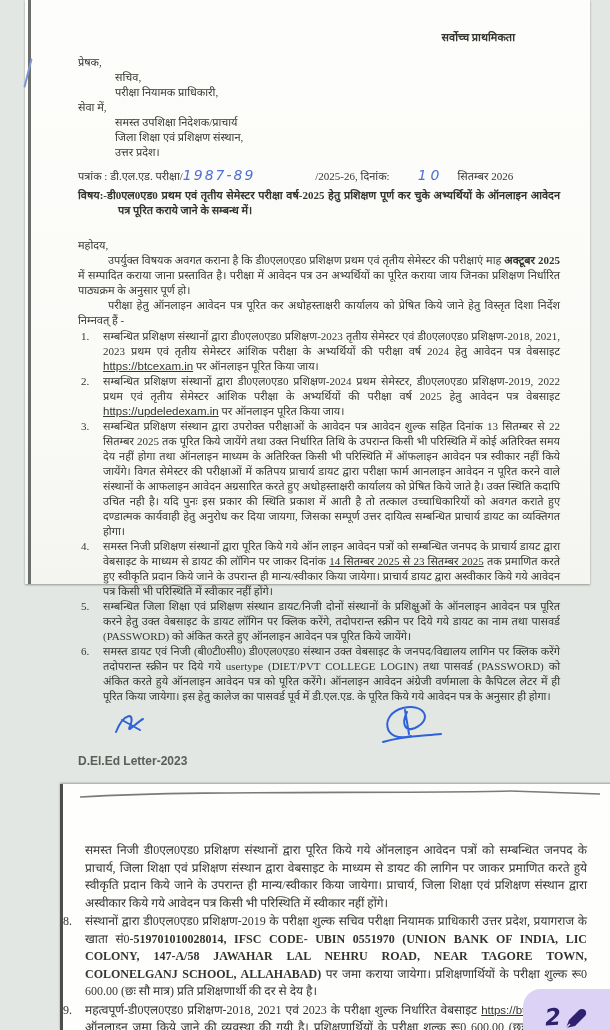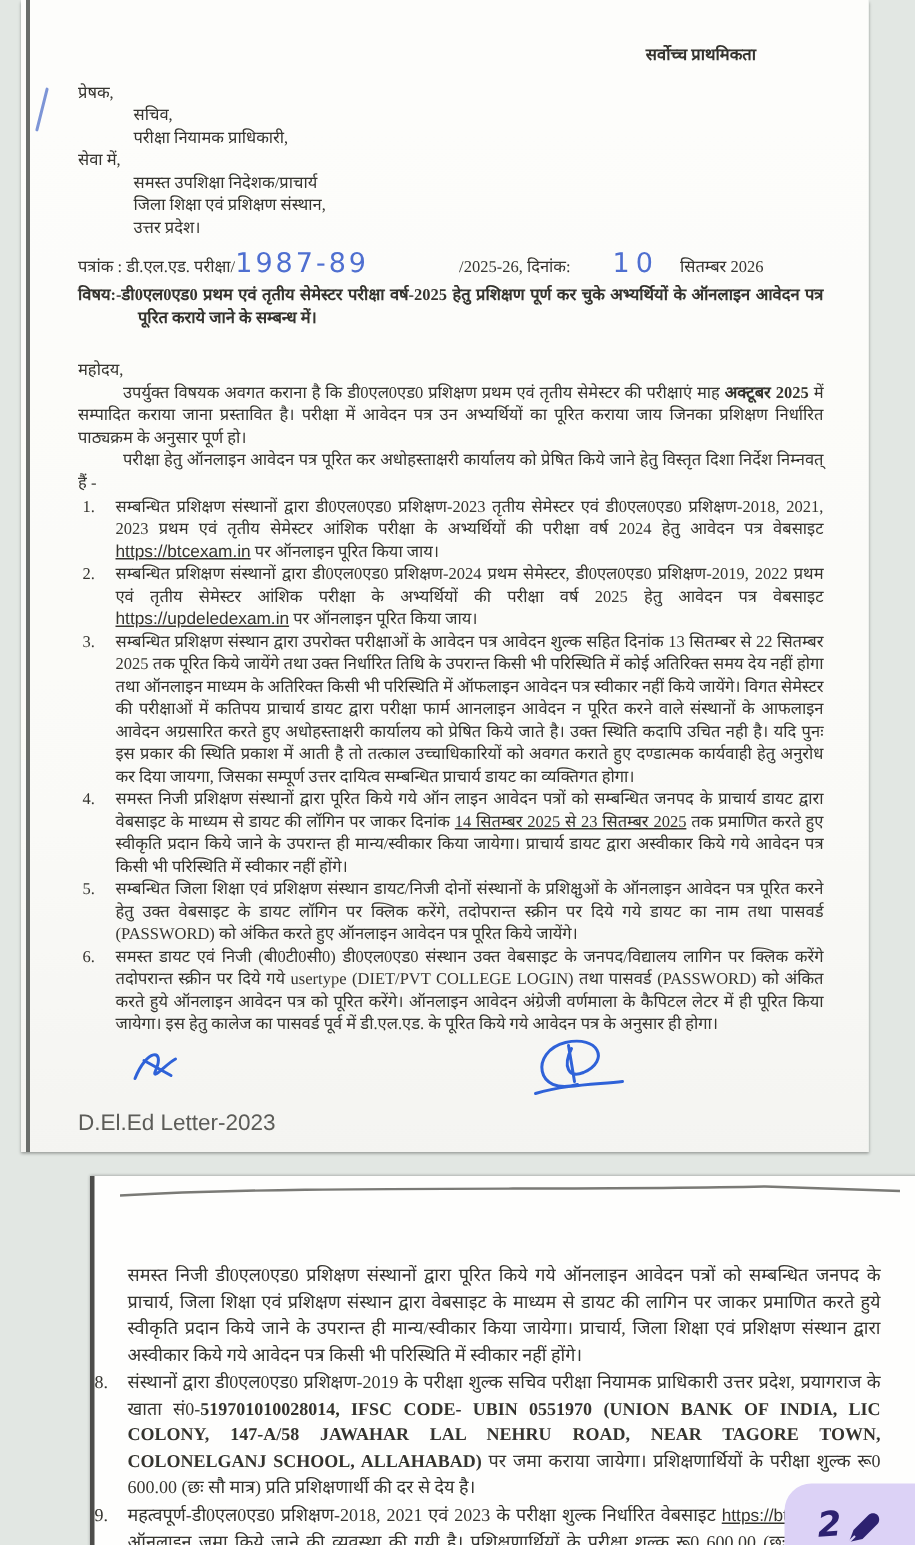--- a/index.html
+++ b/index.html
@@ -6,45 +6,45 @@
   html,body { width:610px; height:1030px; }
   body {
     position:relative;
     background:#e2e7e3;
     overflow:hidden;
     font-family:"Liberation Serif","DejaVu Serif",serif;
     color:#35342f;
   }
   
   .page1 {
-    position:absolute; left:14px; top:0;
-    width:565px; height:768px;
+    position:absolute; left:25px; top:0;
+    width:565px; height:584px;
     background:linear-gradient(180deg,#fdfdfb 0%,#fafaf7 70%,#f4f4f1 100%);
     border-left:3px solid #63666300;
     box-shadow:inset 3px 0 0 #6b6e6b, 0 1px 2px rgba(0,0,0,.35);
-    padding:30px 30px 0 35px;
+    padding:30px 30px 0 50px;
     font-size:11px; line-height:15px;
   }
   .priority { text-align:right; padding-right:45px; font-weight:bold; margin-bottom:10px; }
   .indent1 { margin-left:37px; }
   .refline { margin-top:8px; white-space:nowrap; }
-  .hand { color:#4f6fd0; font-size:18px; letter-spacing:2px; font-family:"DejaVu Sans",sans-serif;text-align:center; }
+  .hand { color:#4f6fd0; font-size:14px; font-style:italic; letter-spacing:2px; font-family:"DejaVu Sans",sans-serif;text-align:center; }
   .hand.small { letter-spacing:4px; margin:0 14px 0 28px; }
   .gapL { display:inline-block; width:60px; }
   .subject { font-weight:bold; padding-left:40px; text-indent:-40px; margin-top:4px; text-align:justify; }
   .salut { margin-top:20px; }
   .para { text-align:justify; text-indent:30px; }
   .list { margin-top:1px; }
   .li { position:relative; padding-left:25px; text-align:justify; }
   .li .num { position:absolute; left:3px; top:0; }
   .url { font-weight:normal; text-decoration:underline; font-family:"Liberation Sans","DejaVu Sans",sans-serif; font-size:11.5px; }
   .udate { text-decoration:underline; }
   b.seg { font-weight:bold; }
   .sigrow { position:relative; height:48px; margin-top:2px; }
-  .footnote { font-family:"Liberation Sans","DejaVu Sans",sans-serif; font-size:15px; color:#5c5c58; }
+  .footnote { font-family:"Liberation Sans","DejaVu Sans",sans-serif; font-size:12px; color:#5c5c58;font-weight:bold; }
   .tickmark { position:absolute; left:27px; top:58px; width:2px; height:30px; background:#7d95d6; transform:rotate(14deg); border-radius:2px; }
   
   
   .page2 {
     position:absolute; left:60px; top:784px;
     width:560px; height:260px;
     background:#fefefd;
     box-shadow:inset 3px 0 0 #4d4d4b, 0 -1px 2px rgba(0,0,0,.3);
     padding:58px 33px 0 25px;
     font-size:12px; line-height:17.5px;

